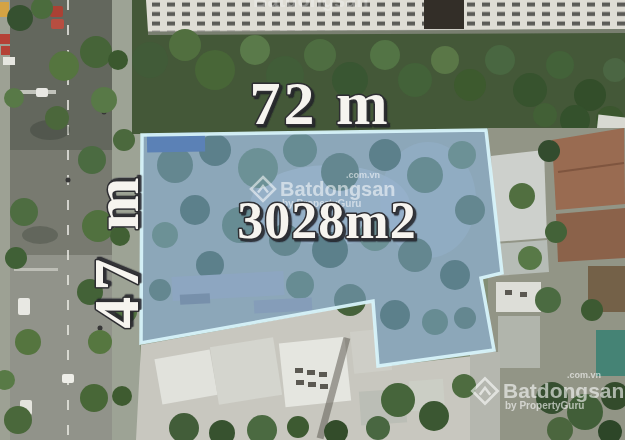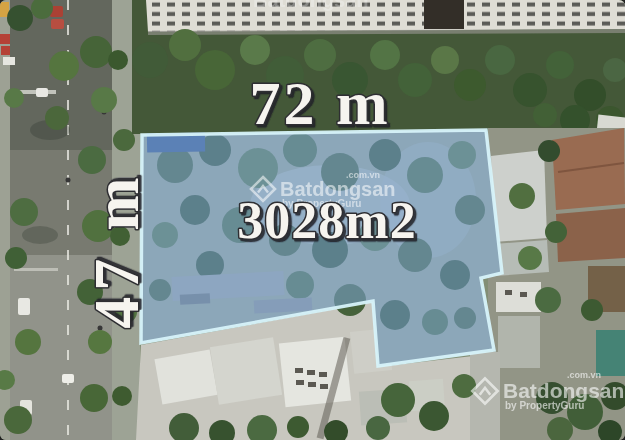--- a/index.html
+++ b/index.html
@@ -1,16 +1,16 @@
 <!DOCTYPE html>
 <html><head>
 <meta charset="utf-8">
 <style>
   html,body{margin:0;padding:0;background:#222;}
-  .stage{position:relative;width:625px;height:440px;overflow:hidden;font-family:"Liberation Sans",sans-serif;border-radius:6px;}
+  .stage{position:relative;width:625px;height:440px;overflow:hidden;font-family:"Liberation Sans",sans-serif;}
   .stage svg{display:block;}
   .measure{
     font-family:"Liberation Serif",serif;
     font-weight:bold;
     paint-order:stroke;
     stroke-width:3px;
     stroke-linejoin:round;
   }
   .wm-brand{font-family:"Liberation Sans",sans-serif;font-weight:bold;}
   .wm-small{font-family:"Liberation Sans",sans-serif;font-weight:bold;}

